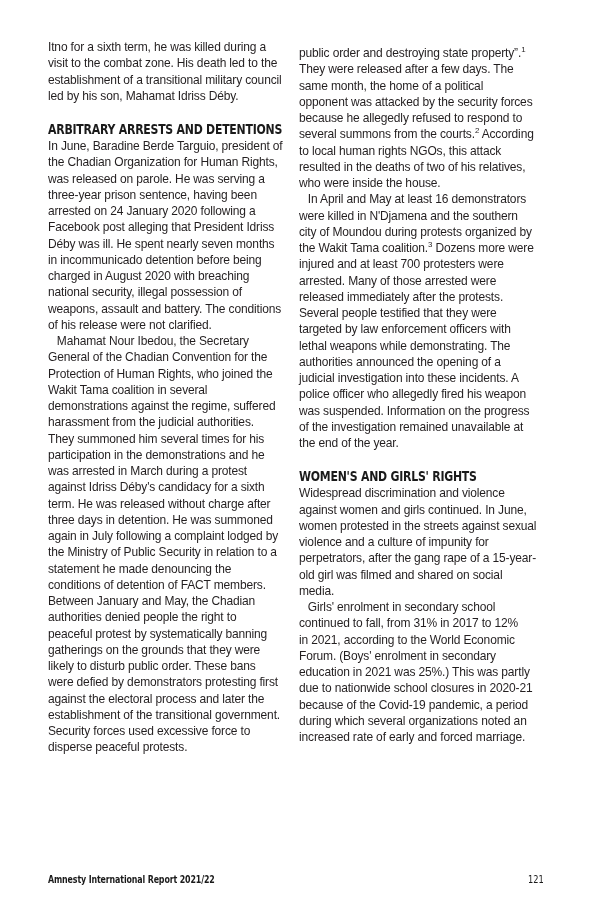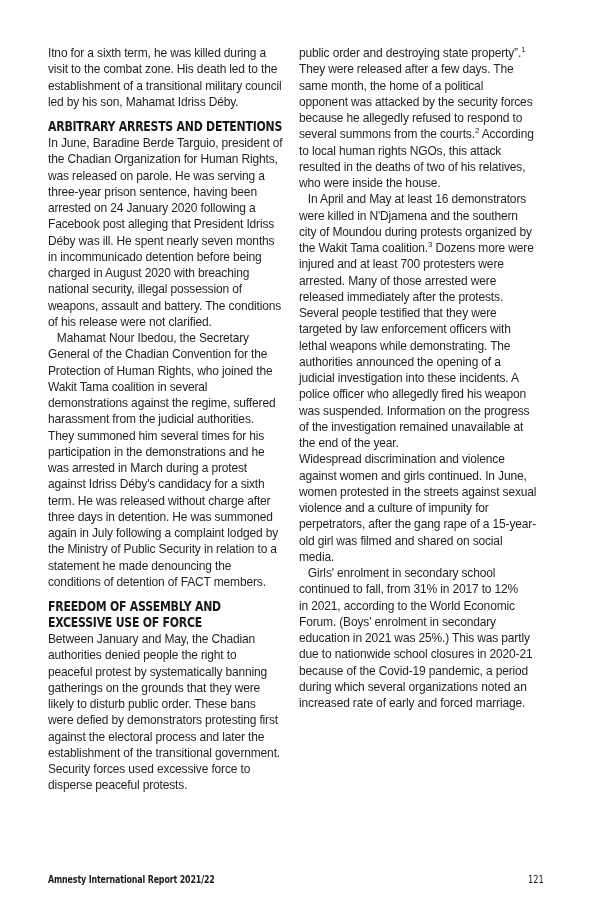--- a/index.html
+++ b/index.html
@@ -1,23 +1,23 @@
 <!DOCTYPE html>
 <html><head>
   <meta charset="utf-8">
   <style>
     html, body { margin: 0; padding: 0; background: #ffffff; }
     body { width: 600px; height: 921px; position: relative; overflow: hidden; font-family: "Liberation Sans", sans-serif; color: #231f20; }
     .col { position: absolute; width: 250px; }
-    .col-left { left: 48px; top: 45px; }
+    .col-left { left: 48px; top: 39px; }
     .col-right { left: 299px; top: 45px; }
     .line { font-family: "Liberation Sans Narrow", "Liberation Sans", sans-serif; font-size: 12.2px; line-height: 16.25px; height: 16.25px; white-space: nowrap; letter-spacing: -0.15px; transform-origin: left center; }
     .line.indent { padding-left: 9px; }
     .heading { font-family: "DejaVu Sans", sans-serif; font-weight: bold; font-size: 14px; line-height: 16px; white-space: nowrap; text-transform: uppercase; letter-spacing: -0.3px; transform: scaleX(0.78); transform-origin: left center; color: #1a1a1a; }
-    .heading-block { margin-top: 8px; margin-bottom: 1px; }
+    .heading-block { margin-top: 17px; margin-bottom: 1px; }
     sup { font-size: 8px; line-height: 0; vertical-align: 5px; }
     .footer-left { position: absolute; left: 48px; top: 873px; font-family: "DejaVu Sans", sans-serif; font-weight: bold; font-size: 11px; white-space: nowrap; transform: scaleX(0.72); transform-origin: left center; color: #1a1a1a; letter-spacing: -0.2px; }
     .footer-right { position: absolute; left: 528px; top: 873px; font-family: "DejaVu Sans", sans-serif; font-size: 11px; white-space: nowrap; transform: scaleX(0.75); transform-origin: left center; color: #1a1a1a; }
   </style>
 </head>
 <body>
 
 <div class="col col-left">
   <div>
     <div class="line" style="transform: scaleX(0.984);">Itno for a sixth term, he was killed during a</div>
@@ -55,24 +55,20 @@
       <div class="line" style="transform: scaleX(0.984);">was arrested in March during a protest</div>
       <div class="line" style="transform: scaleX(0.984);">against Idriss Déby's candidacy for a sixth</div>
       <div class="line" style="transform: scaleX(0.984);">term. He was released without charge after</div>
       <div class="line" style="transform: scaleX(0.984);">three days in detention. He was summoned</div>
       <div class="line" style="transform: scaleX(0.984);">again in July following a complaint lodged by</div>
       <div class="line" style="transform: scaleX(0.984);">the Ministry of Public Security in relation to a</div>
       <div class="line" style="transform: scaleX(0.984);">statement he made denouncing the</div>
       <div class="line" style="transform: scaleX(0.984);">conditions of detention of FACT members.</div>
     </div>
 
-  <div class="heading-block">
-    <div class="heading">FREEDOM OF ASSEMBLY AND</div>
-    <div class="heading">EXCESSIVE USE OF FORCE</div>
-  </div>
   <div id="l-s2-p1">
       <div class="line" style="transform: scaleX(0.984);">Between January and May, the Chadian</div>
       <div class="line" style="transform: scaleX(0.984);">authorities denied people the right to</div>
       <div class="line" style="transform: scaleX(0.984);">peaceful protest by systematically banning</div>
       <div class="line" style="transform: scaleX(0.984);">gatherings on the grounds that they were</div>
       <div class="line" style="transform: scaleX(0.984);">likely to disturb public order. These bans</div>
       <div class="line" style="transform: scaleX(0.984);">were defied by demonstrators protesting first</div>
       <div class="line" style="transform: scaleX(0.984);">against the electoral process and later the</div>
       <div class="line" style="transform: scaleX(0.984);">establishment of the transitional government.</div>
       <div class="line" style="transform: scaleX(0.984);">Security forces used excessive force to</div>
@@ -104,20 +100,23 @@
       <div class="line" style="transform: scaleX(0.984);">targeted by law enforcement officers with</div>
       <div class="line" style="transform: scaleX(0.984);">lethal weapons while demonstrating. The</div>
       <div class="line" style="transform: scaleX(0.984);">authorities announced the opening of a</div>
       <div class="line" style="transform: scaleX(0.984);">judicial investigation into these incidents. A</div>
       <div class="line" style="transform: scaleX(0.984);">police officer who allegedly fired his weapon</div>
       <div class="line" style="transform: scaleX(0.984);">was suspended. Information on the progress</div>
       <div class="line" style="transform: scaleX(0.984);">of the investigation remained unavailable at</div>
       <div class="line" style="transform: scaleX(0.984);">the end of the year.</div>
     </div>
 
+  <div class="heading-block">
+    <div class="heading">WOMEN'S AND GIRLS' RIGHTS</div>
+  </div>
   <div id="r-s3-p1">
       <div class="line" style="transform: scaleX(0.984);">Widespread discrimination and violence</div>
       <div class="line" style="transform: scaleX(0.984);">against women and girls continued. In June,</div>
       <div class="line" style="transform: scaleX(0.984);">women protested in the streets against sexual</div>
       <div class="line" style="transform: scaleX(0.984);">violence and a culture of impunity for</div>
       <div class="line" style="transform: scaleX(0.984);">perpetrators, after the gang rape of a 15-year-</div>
       <div class="line" style="transform: scaleX(0.984);">old girl was filmed and shared on social</div>
       <div class="line" style="transform: scaleX(0.984);">media.</div>
     </div>
   <div id="r-s3-p2">

